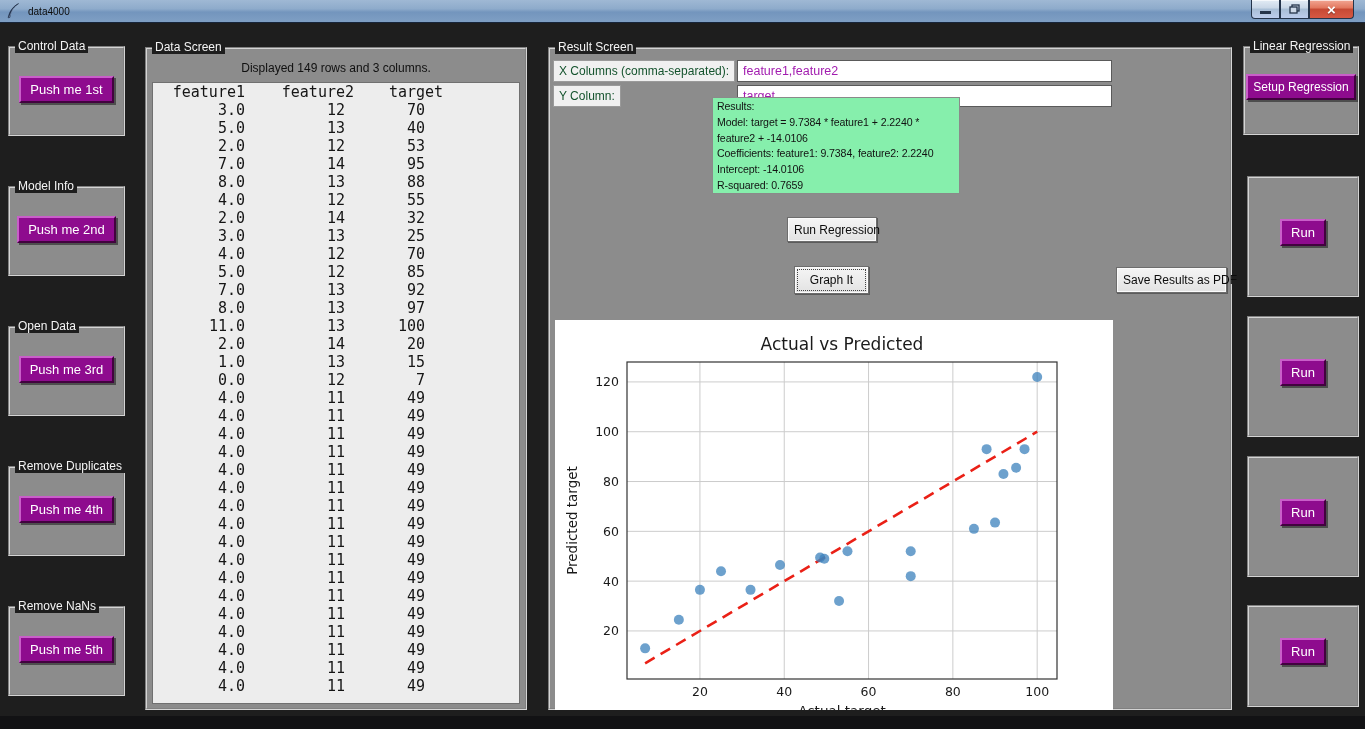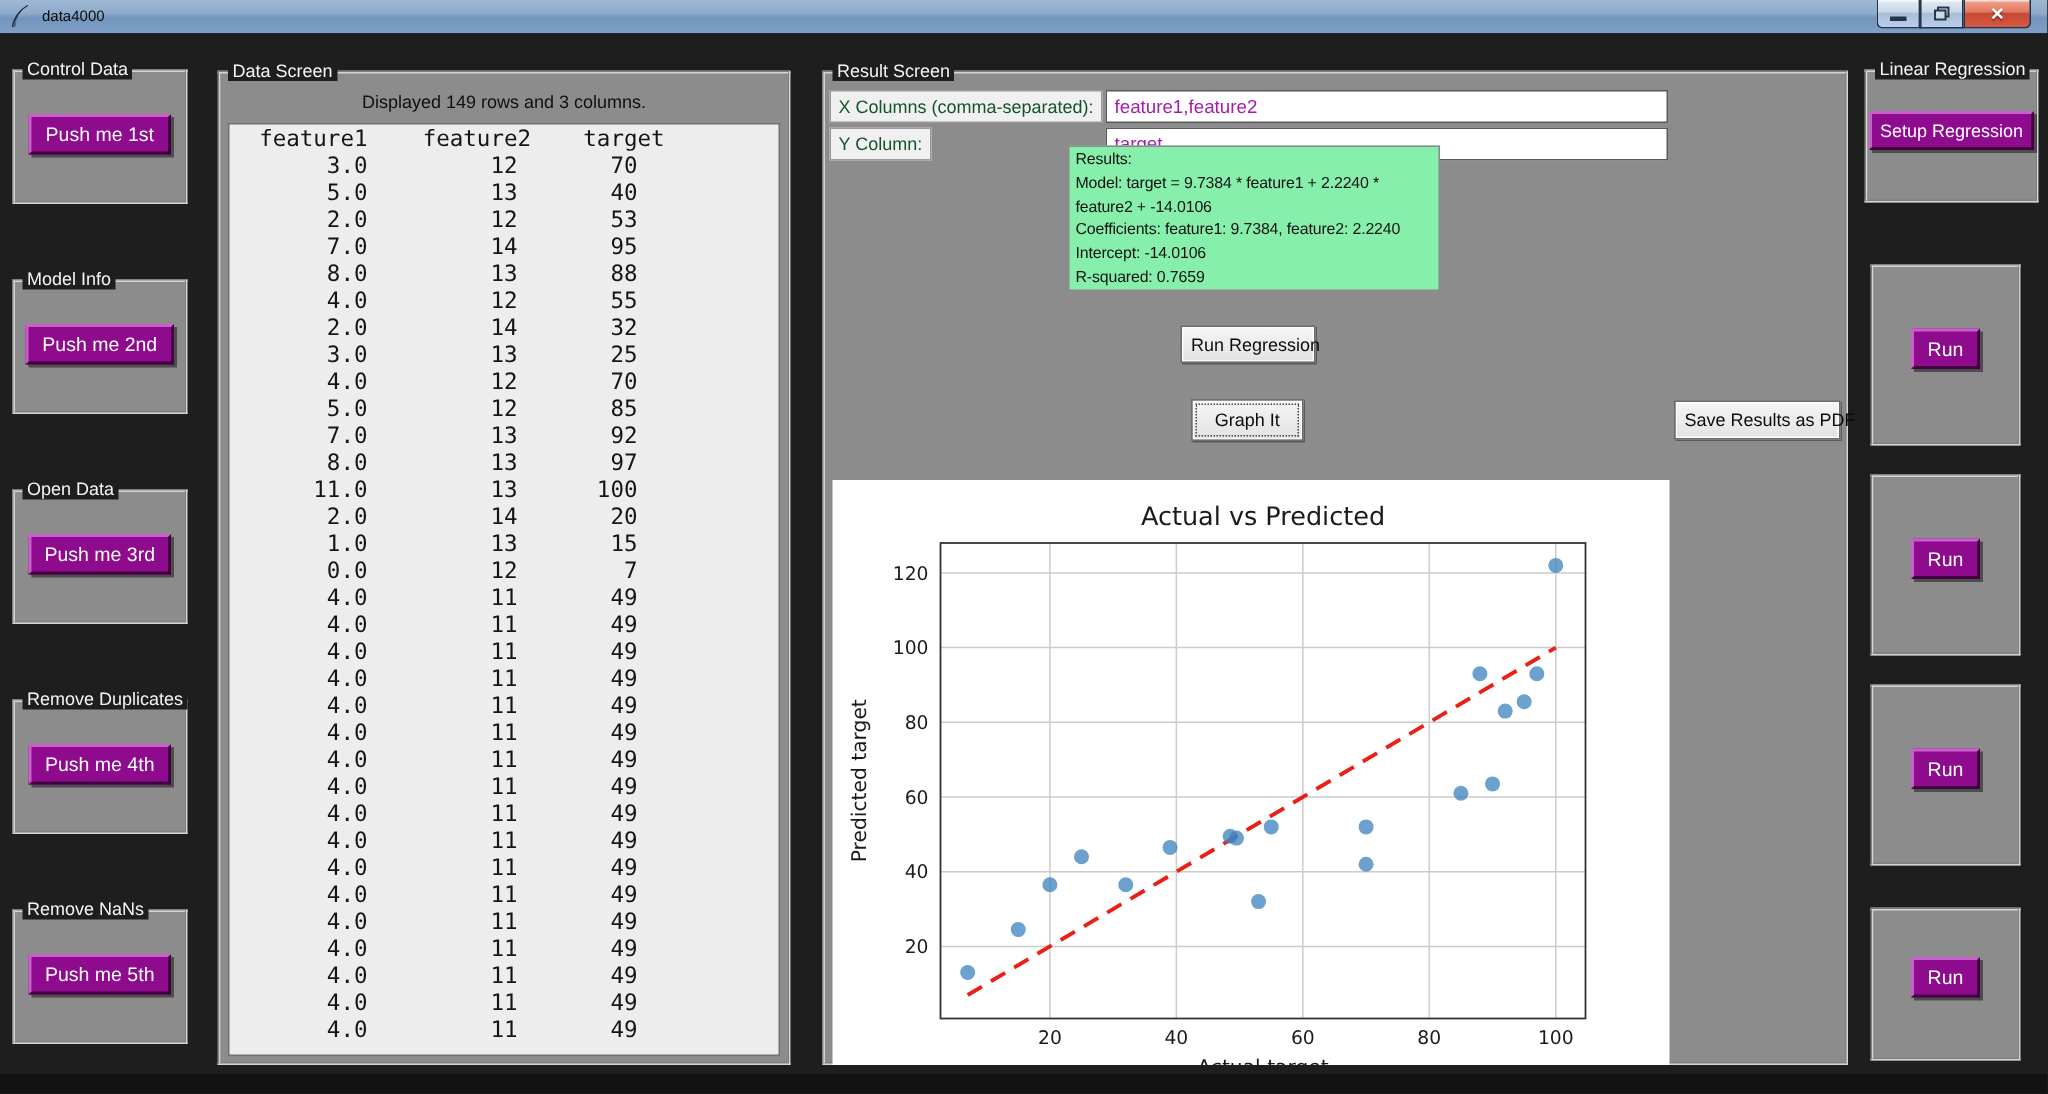--- a/index.html
+++ b/index.html
@@ -90,21 +90,21 @@
   }
   .btn-light.focused{outline:1px dotted #444;outline-offset:-4px;}
   .chart-canvas{
     position:absolute;left:5px;top:271px;width:558px;height:390px;
     background:#ffffff;overflow:hidden;
   }
   
   #lr-group{left:1243px;top:46px;width:116px;height:89px;display:flex;justify-content:center;align-items:flex-start;}
   #lr-group .btn-purple{margin-top:26px;font-size:12px;padding:4px 5px;}
   .runbox{
-    position:absolute;left:1247px;width:100px;height:121px;background:#8c8c8c;
+    position:absolute;left:1247px;width:112px;height:121px;background:#8c8c8c;
     border:2px groove #d4d4d4;box-sizing:border-box;
     display:flex;justify-content:center;align-items:flex-start;
   }
   .runbox .btn-purple{margin-top:41px;padding:4px 9px;}
   .runbox.rb1{top:176px;}
   .runbox.rb2{top:316px;}
   .runbox.rb3{top:456px;}
   .runbox.rb4{top:605px;height:102px;}
   .runbox.rb4 .btn-purple{margin-top:31px;}
   .bottom-strip{position:absolute;left:0;bottom:0;width:1365px;height:13px;background:#121214;}

